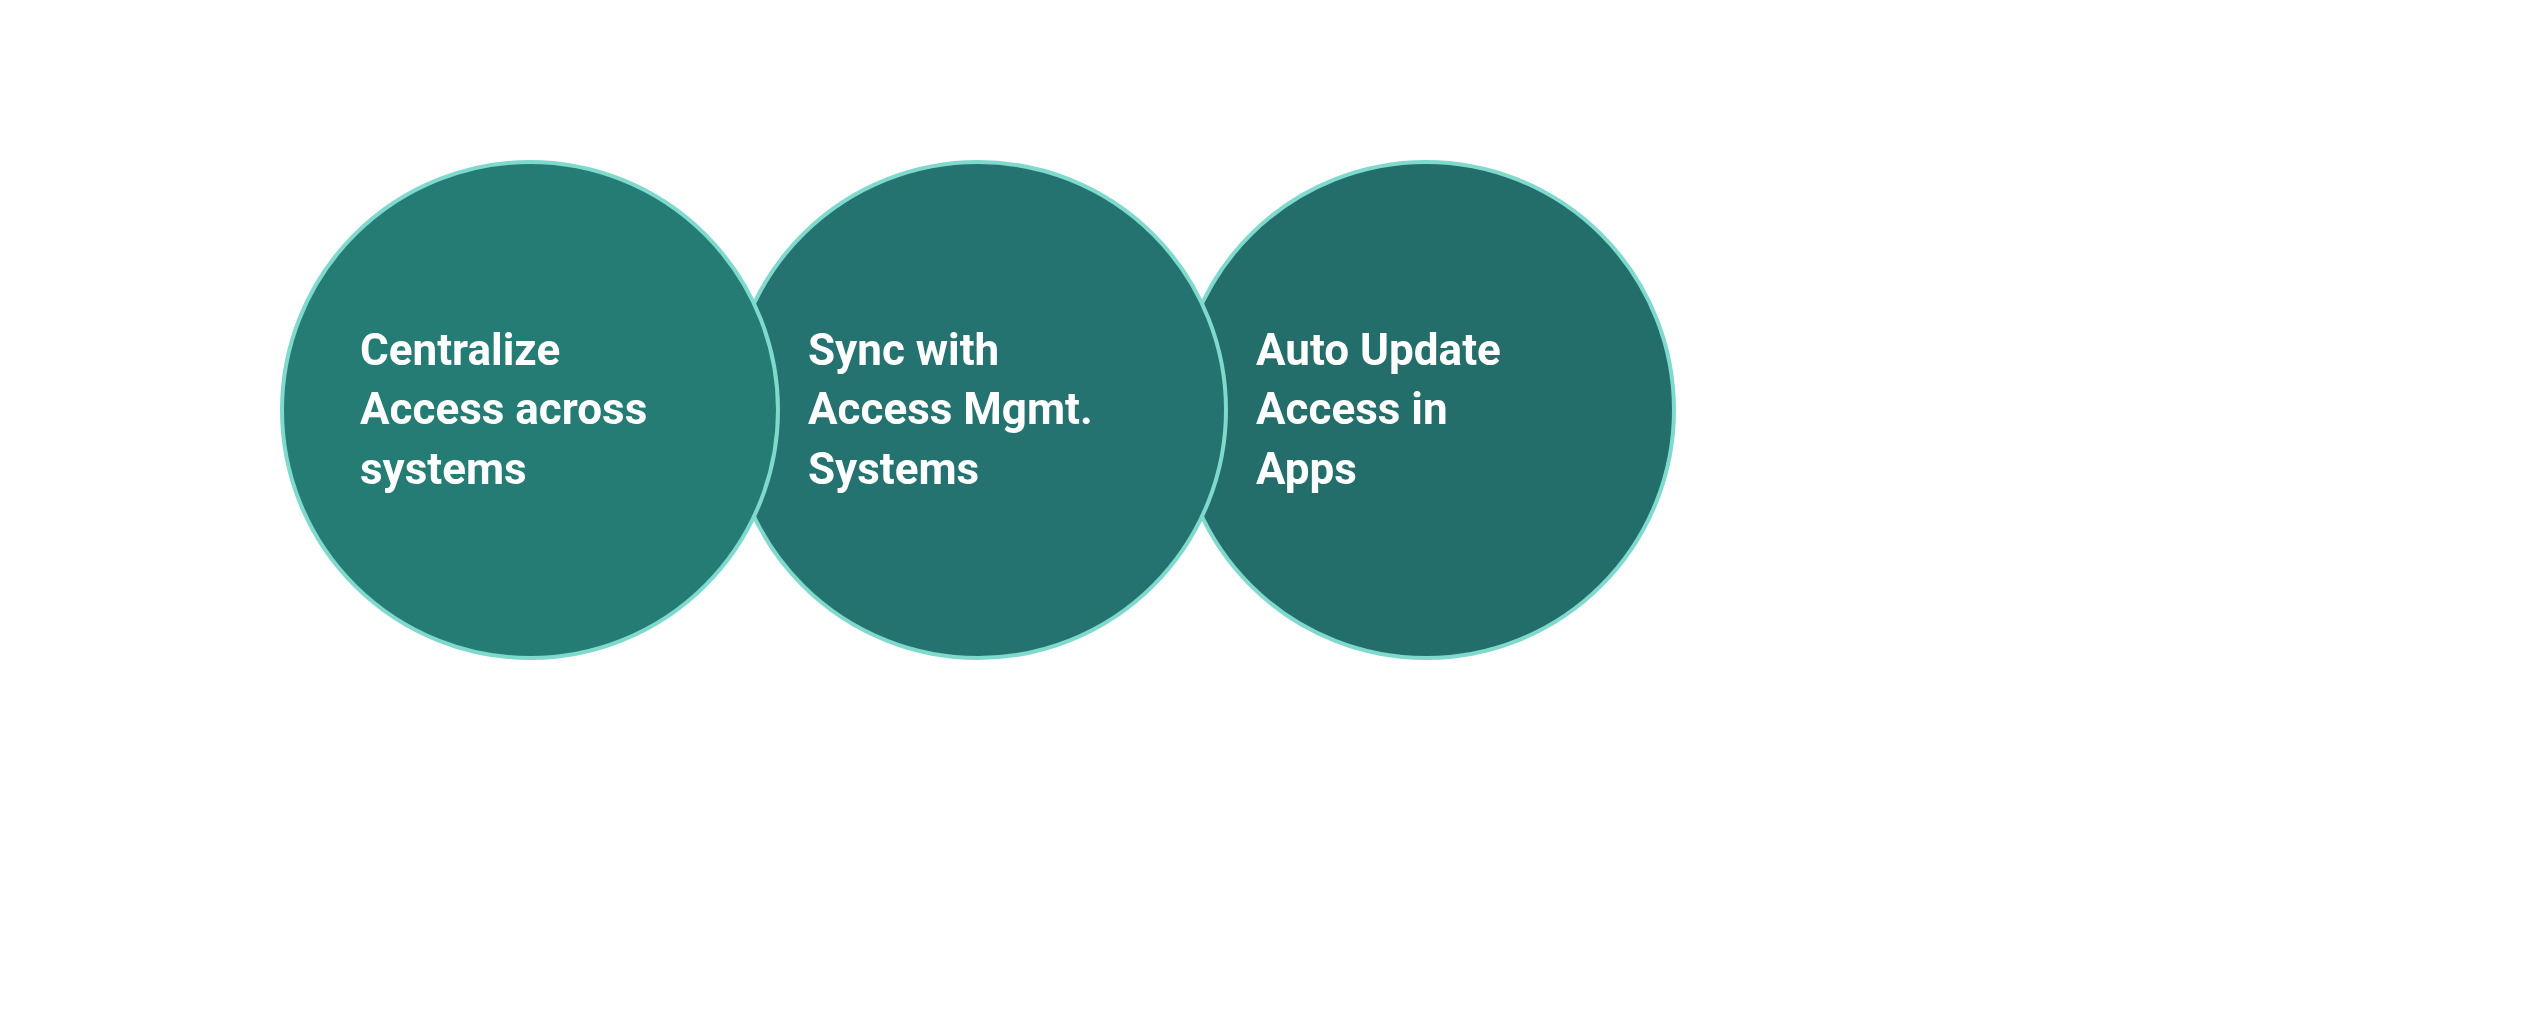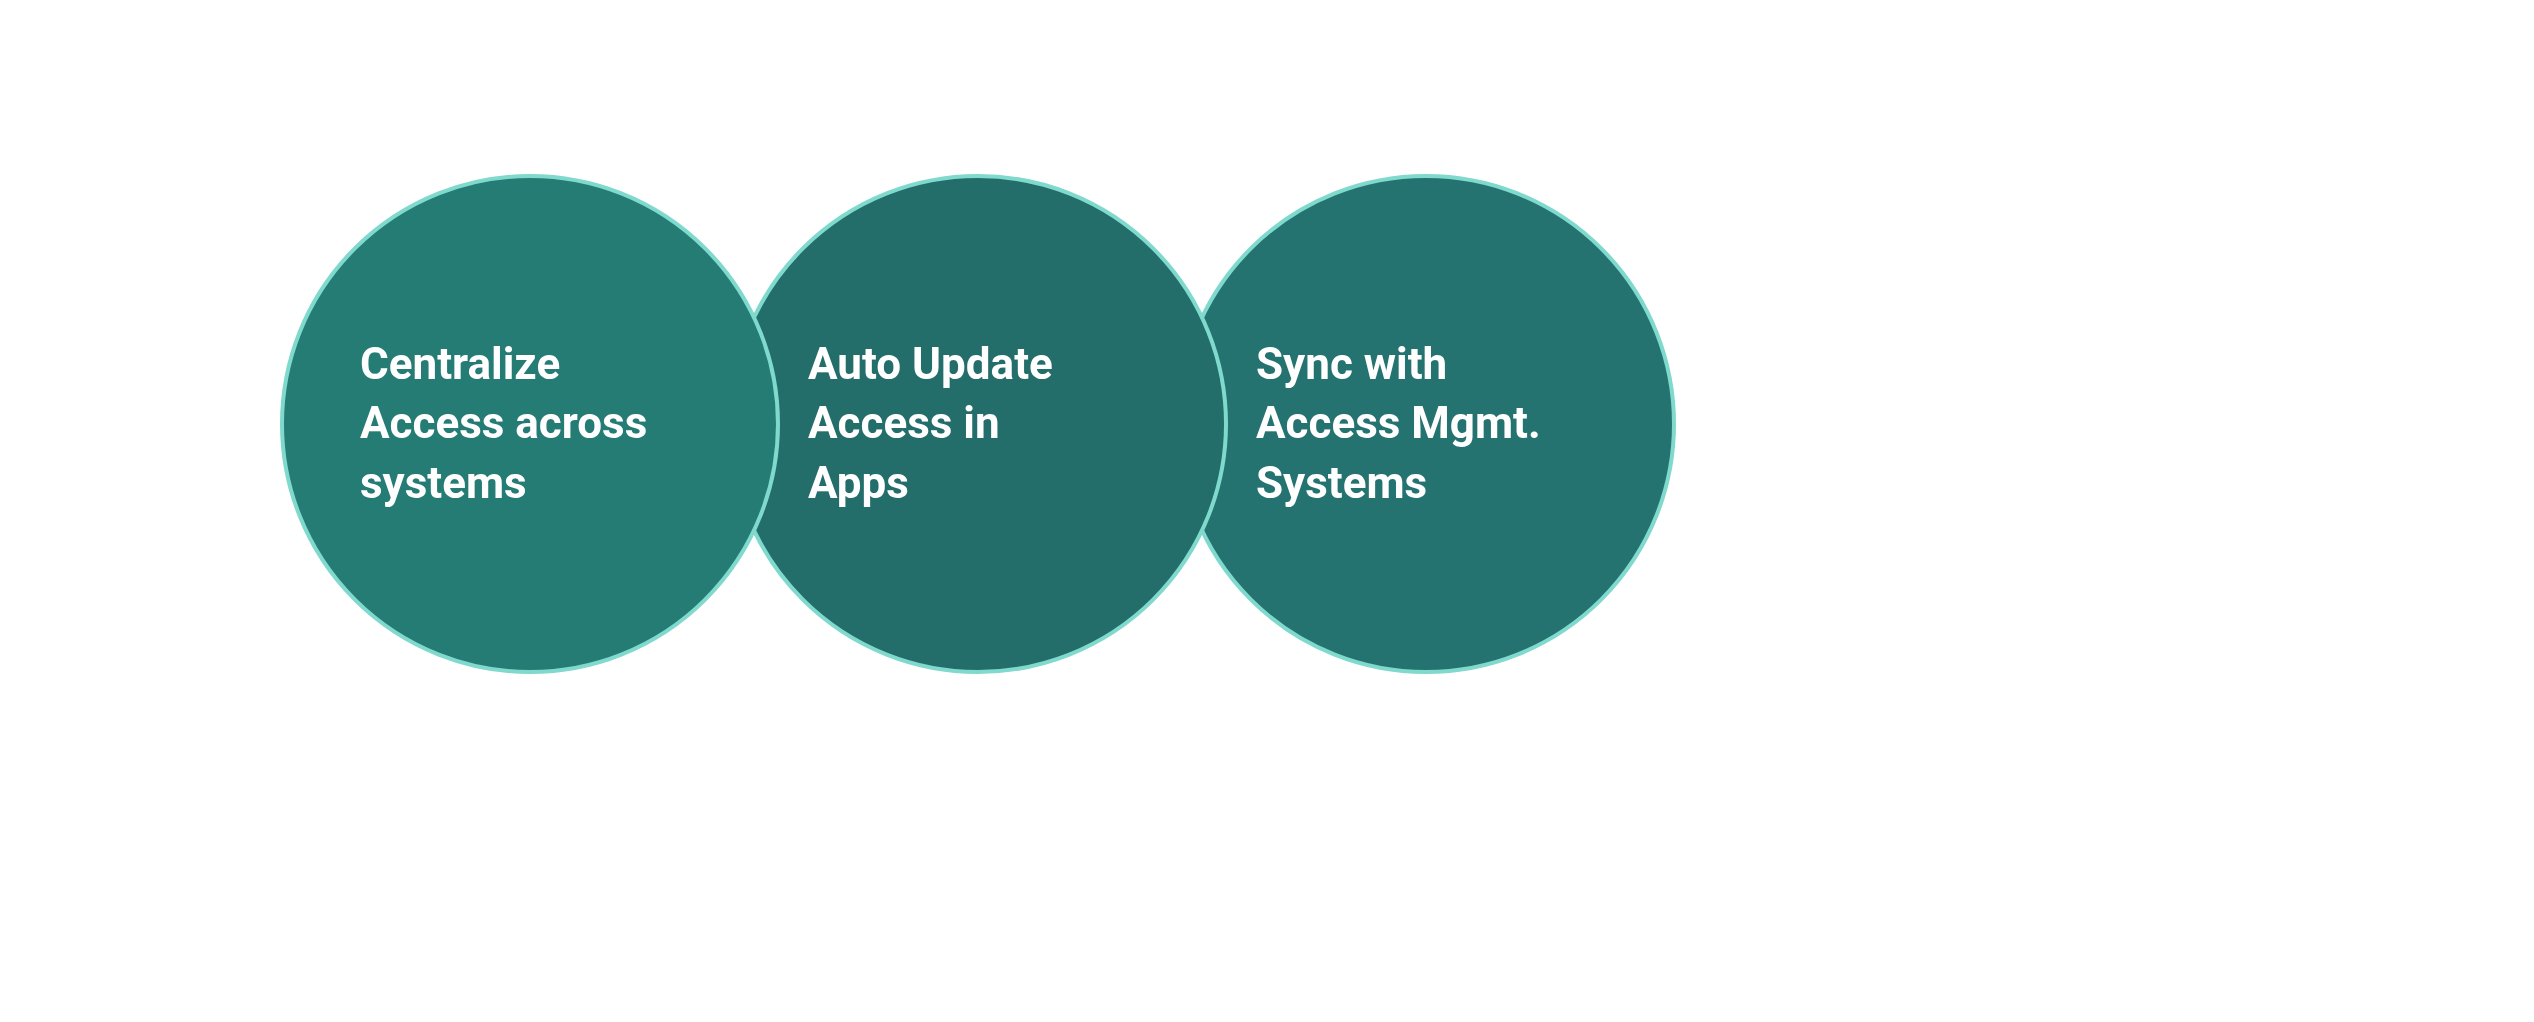--- a/index.html
+++ b/index.html
@@ -9,21 +9,21 @@
     }
     body {
       font-family: -apple-system, BlinkMacSystemFont, 'Segoe UI', Roboto, Helvetica, Arial, sans-serif;
       background: #ffffff;
       width: 2534px;
       height: 1022px;
       position: relative;
     }
     .diagram-container {
       position: absolute;
-      top: 174px;
+      top: 160px;
       left: 280px;
       display: flex;
       align-items: center;
     }
     .circle {
       width: 500px;
       height: 500px;
       border-radius: 50%;
       border: 4px solid #7fd9cc;
       display: flex;
@@ -49,23 +49,23 @@
   </style>
 </head>
 <body>
 
 <div class="diagram-container">
   <div class="circle" style="background:#257c75;border-color:#7fd9cc;">
     <div class="circle-label">Centralize
 Access across
 systems</div>
   </div>
+  <div class="circle" style="background:#257370;border-color:#7fd9cc;">
+    <div class="circle-label">Sync with
+Access Mgmt.
+Systems</div>
+  </div>
   <div class="circle" style="background:#236d6a;border-color:#7fd9cc;">
     <div class="circle-label">Auto Update
 Access in
 Apps</div>
   </div>
-  <div class="circle" style="background:#257370;border-color:#7fd9cc;">
-    <div class="circle-label">Sync with
-Access Mgmt.
-Systems</div>
-  </div>
 </div>
 
 </body></html>

